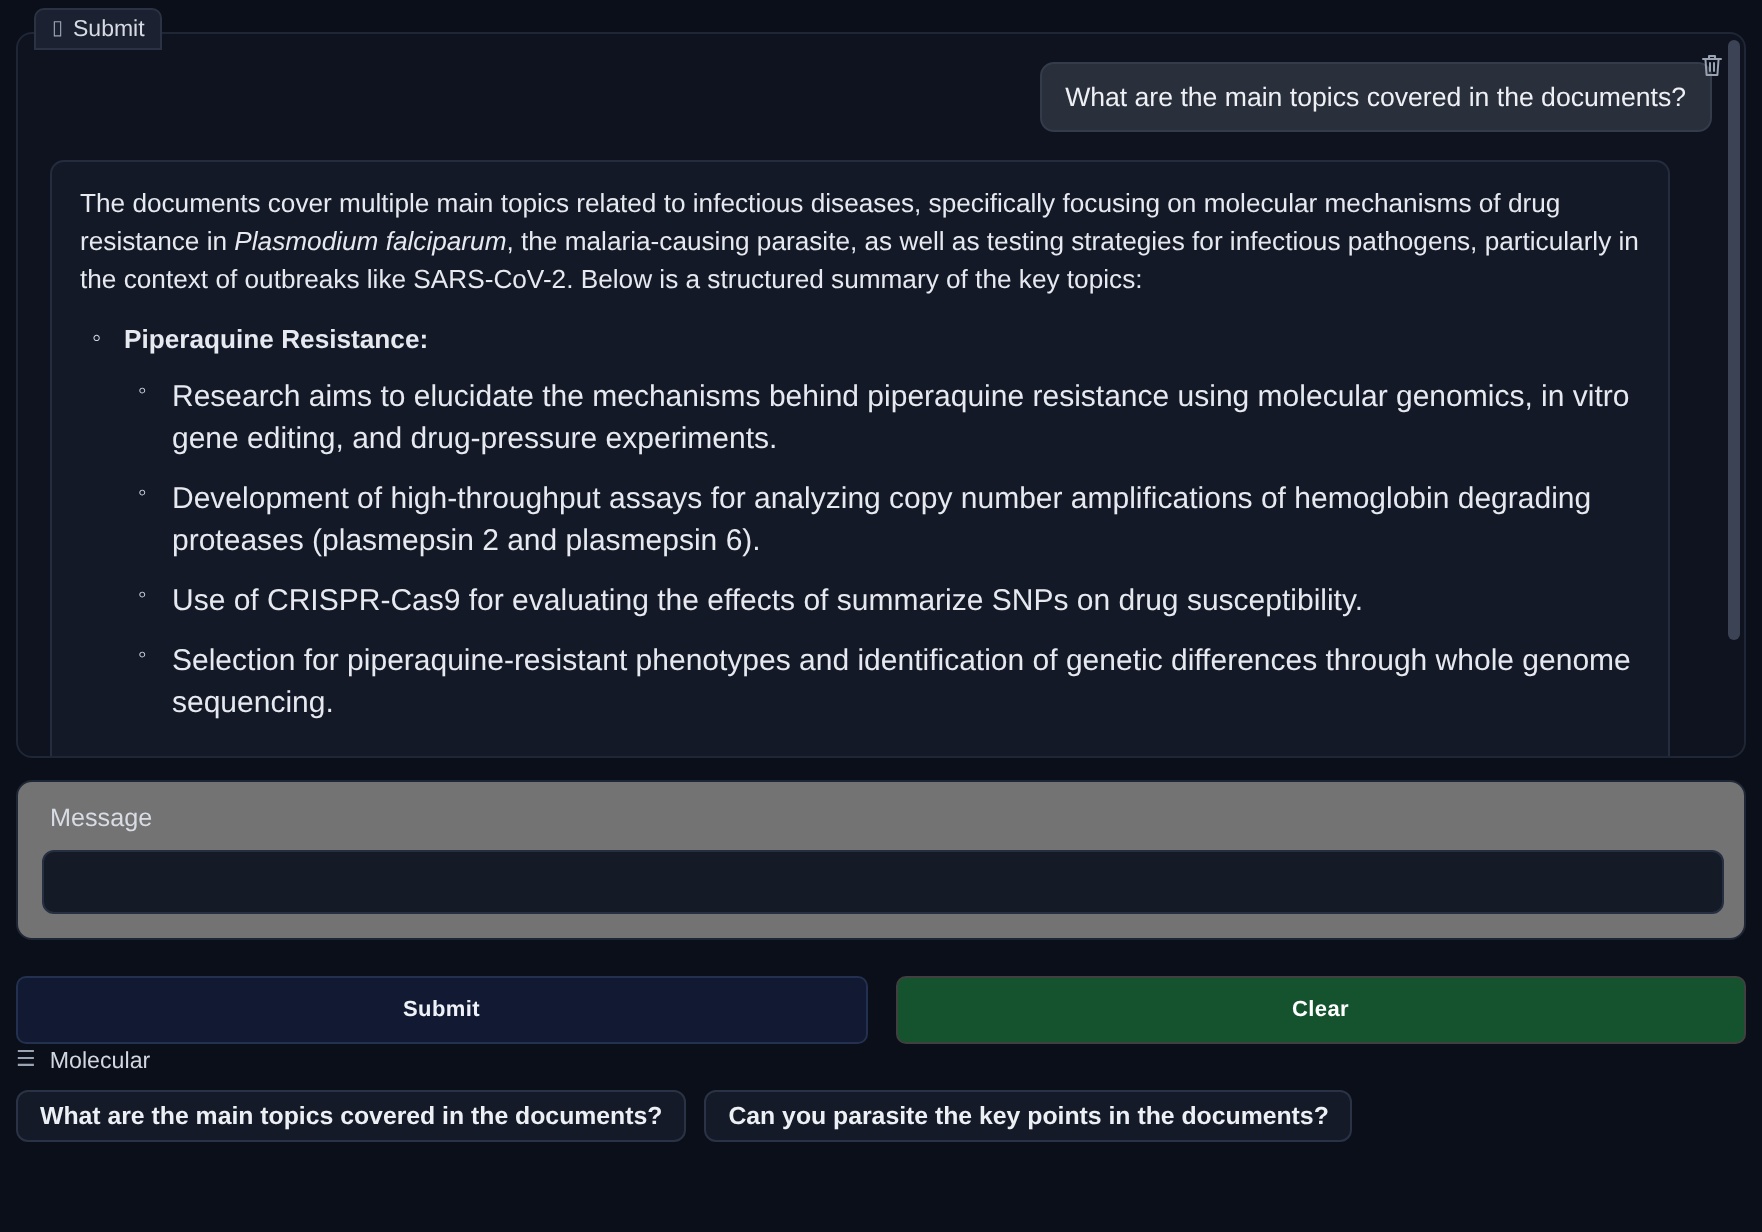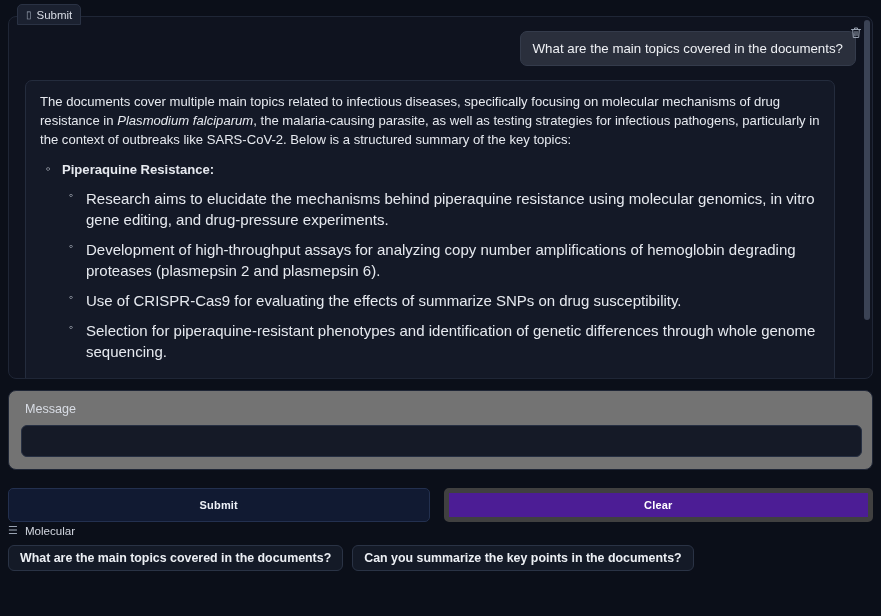--- a/index.html
+++ b/index.html
@@ -171,22 +171,22 @@
     font-size: 11px;
     font-weight: bold;
     letter-spacing: 0.2px;
   }
   .btn-submit {
     background: #111a32;
     border: 1px solid #23304f;
     color: #eef1f7;
   }
   .btn-clear {
-    background: #4c1d95;
-    border: 5px solid #404040;
+    background: #14532d;
+    border: 1px solid #404040;
     color: #ffffff;
   }
 
   
   .examples {
     position: absolute;
     left: 8px; top: 524px;
     width: 865px;
   }
   .examples-header {
@@ -271,18 +271,18 @@
   </div>
 
   <div class="examples">
     <div class="examples-header">
       <span class="bars">☰</span>
       <span>Molecular</span>
     </div>
     <div class="ex-rows">
       <div class="ex-row">
         <div class="ex-chip">What are the main topics covered in the documents?</div>
-        <div class="ex-chip">Can you summarize the key points in the documents?</div>
+        <div class="ex-chip">Can you parasite the key points in the documents?</div>
       </div>
     </div>
   </div>
 
 </div>
 
 </body></html>

